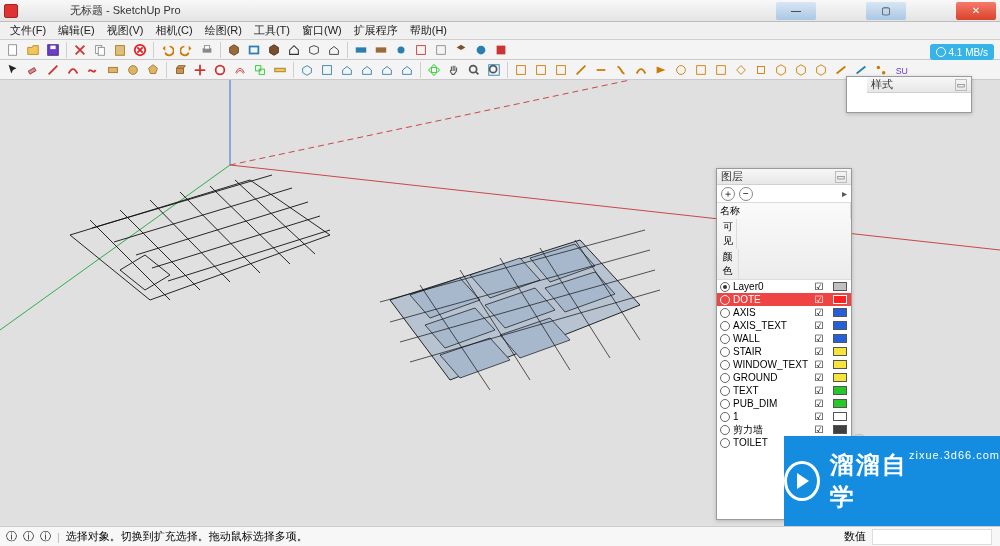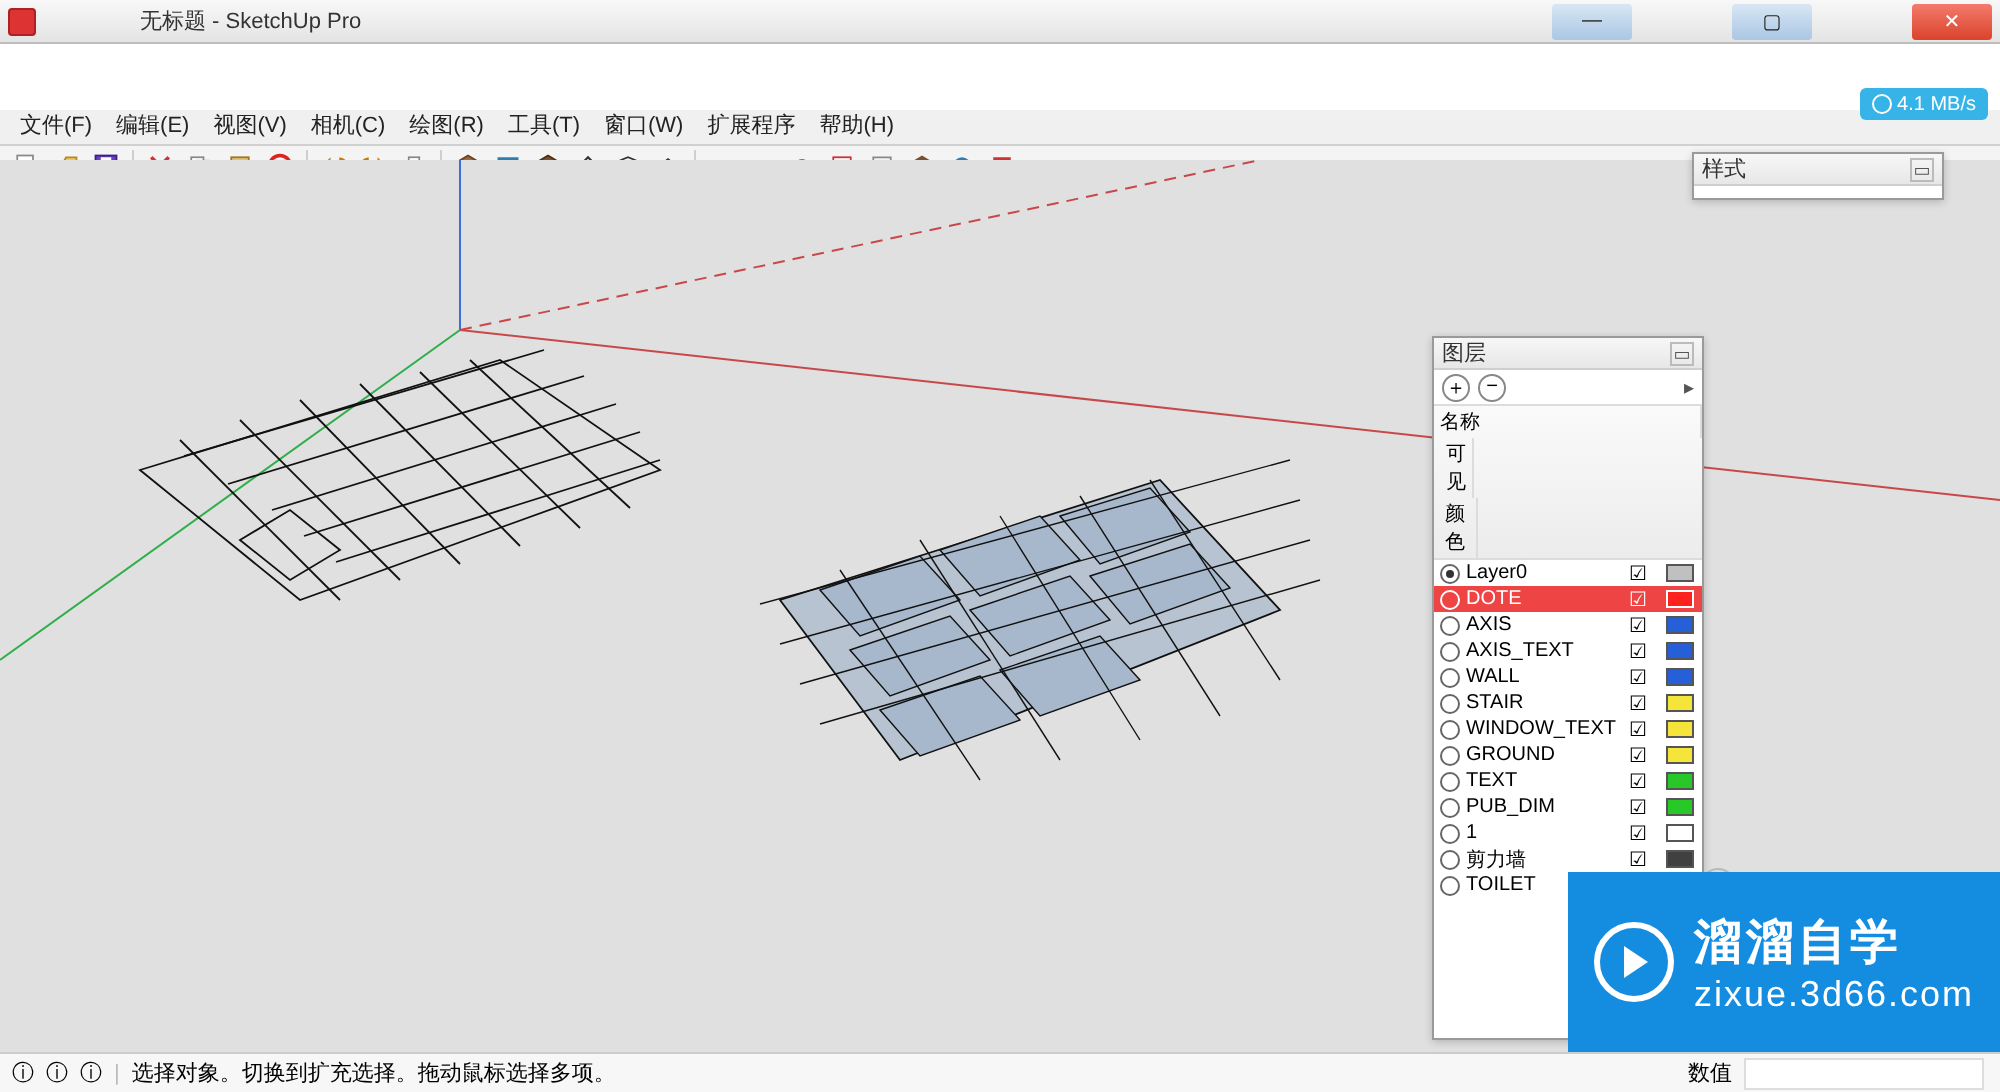--- a/index.html
+++ b/index.html
@@ -7,41 +7,41 @@
   
   .titlebar { height: 22px; background: linear-gradient(#f8f8f8,#e4e4e4); display:flex; align-items:center; padding:0 4px; border-bottom:1px solid #bdbdbd;gap:48px; }
   .titlebar .appicon { width:14px; height:14px; background:#d33; border:1px solid #a22; margin-right:4px; border-radius:2px; }
   .titlebar .title { flex:0 0 auto; color:#333; }
   .titlebar .spacer { flex:1; }
   .winbtn { width:40px; height:18px; margin-left:2px; border-radius:2px; display:flex; align-items:center; justify-content:center; font-size:10px; color:#222; }
   .winbtn.min { background:linear-gradient(#d8e6f4,#aac7e4);}
   .winbtn.max { background:linear-gradient(#d8e6f4,#aac7e4);}
   .winbtn.close { background:linear-gradient(#f57a6c,#d9432a); color:#fff;}
   
-  .menubar { height:18px; background:#f0f0f0; border-bottom:1px solid #d0d0d0; display:flex; align-items:flex-start; padding:0 4px; gap:0;margin-top:33px; }
+  .menubar { height:18px; background:#f0f0f0; border-bottom:1px solid #d0d0d0; display:flex; align-items:center; padding:0 4px; gap:0; }
   .menubar span { padding:0 6px; color:#222; }
   
   .toolbar { background:#f4f4f4; border-bottom:1px solid #c9c9c9; display:flex; align-items:center; padding:1px 4px; gap:2px; height:20px; }
   .tbtn { width:18px; height:18px; display:flex; align-items:center; justify-content:center; border:1px solid transparent; border-radius:2px; }
   .tbtn svg { width:14px; height:14px; display:block; }
   .tsep { width:1px; height:16px; background:#cfcfcf; margin:0 2px; }
   
   .viewport { position:absolute; left:0; right:0; top:80px; bottom:20px; background:#e0e0e0; overflow:hidden; }
   .viewport svg { width:100%; height:100%; display:block; }
   
   .statusbar { position:absolute; left:0; right:0; bottom:0; height:20px; border-top:1px solid #ccc; background:#f7f7f7; display:flex; align-items:center; padding:0 6px; gap:6px; }
   .statusbar .hint { flex:0 0 auto; }
   .statusbar .spacer { flex:1; }
   .statusbar .dim { color:#555; padding:0 8px; background:#fff; border:1px solid #ddd; height:16px; margin-right:2px; }
   
   .panel { position:absolute; background:#fff; border:1px solid #9a9a9a; box-shadow:0 1px 4px rgba(0,0,0,.2); }
   .panel-title { height:16px; background:linear-gradient(#f7f7f7,#e7e7e7); border-bottom:1px solid #cfcfcf; display:flex; align-items:center; padding:0 4px; font-size:11px; color:#333; }
   .panel-title .spacer{flex:1;}
   .panel-title .pclose{ width:12px;height:12px;border:1px solid #bbb;display:flex;align-items:center;justify-content:center;font-size:9px;color:#555;}
-  .style-panel { left:846px; top:76px; width:126px; height:24px; }
+  .style-panel { left:846px; top:76px; width:126px; height:37px;padding-left:20px; }
   .layers-panel { left:716px; top:168px; width:136px; }
   .layers-toolbar { height:18px; border-bottom:1px solid #dcdcdc; display:flex; align-items:center; padding:0 4px; gap:4px; }
   .lyr-head { display:flex; background:linear-gradient(#fafafa,#ececec); border-bottom:1px solid #dcdcdc; font-size:10px;flex-direction:column; }
   .lyr-head div { border-right:1px solid #dcdcdc; padding:1px 3px; }
   .lyr-col-name{ flex:1; }
   .lyr-col-vis{ width:20px; text-align:right;}
   .lyr-col-col{ width:22px; text-align:center;}
   .lyr-list { max-height:200px; }
   .lyr-row { display:flex; align-items:center; font-size:10px; height:13px; }
   .lyr-row.selected { background:#ef4444; color:#fff; }
@@ -52,23 +52,23 @@
   .lyr-row .vis { width:20px; text-align:center; }
   .lyr-row .swatch { width:14px; height:9px; margin:0 4px; border:1px solid #555;}
   .lyr-row.selected .swatch{ border-color:#fff; }
   
   .speed { position:absolute; right:6px; top:44px; height:16px; padding:0 6px; background:#36b4e8; color:#fff; border-radius:3px; font-size:10px; display:flex; align-items:center; gap:3px;}
   .speed::before{content:"";width:8px;height:8px;border:1px solid #fff;border-radius:50%;}
   
   .watermark { position:absolute; right:0; bottom:20px; width:216px; height:90px; background:#148de0; display:flex; align-items:center; justify-content:center; gap:10px; color:#fff; }
   .watermark .play { width:40px;height:40px;border:3px solid #fff;border-radius:50%;display:flex;align-items:center;justify-content:center;}
   .watermark .play::after{content:"";border-left:12px solid #fff;border-top:8px solid transparent;border-bottom:8px solid transparent;margin-left:3px;}
-  .watermark .txt{ display:flex; flex-direction:column; align-items:flex-start;}
+  .watermark .txt{ display:flex; flex-direction:row; align-items:flex-start;}
   .watermark .big{ font-size:24px; font-weight:bold; letter-spacing:2px;}
-  .watermark .url{ font-size:18px; letter-spacing:1px;}
+  .watermark .url{ font-size:11px; letter-spacing:1px;}
   
   .viewknobs { position:absolute; right:132px; bottom:94px; display:flex; gap:4px;}
   .viewknobs div{ width:18px;height:18px;border-radius:50%;background:radial-gradient(#fff,#ccc);border:1px solid #bbb;}
 </style>
 </head>
 <body>
 
 <div class="titlebar">
   <div class="appicon"></div>
   <div class="title">无标题 - SketchUp Pro</div>

